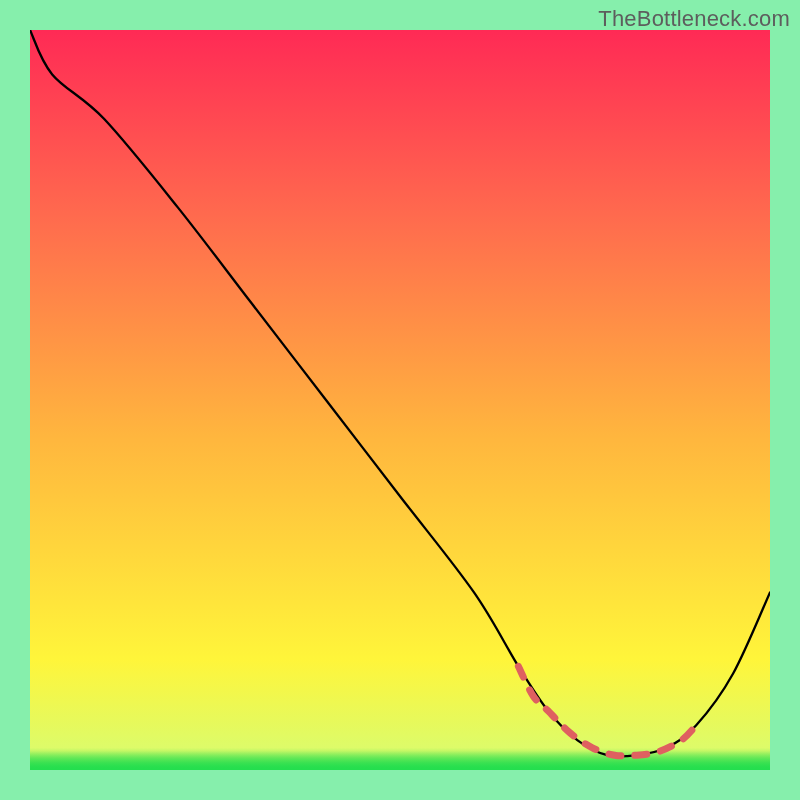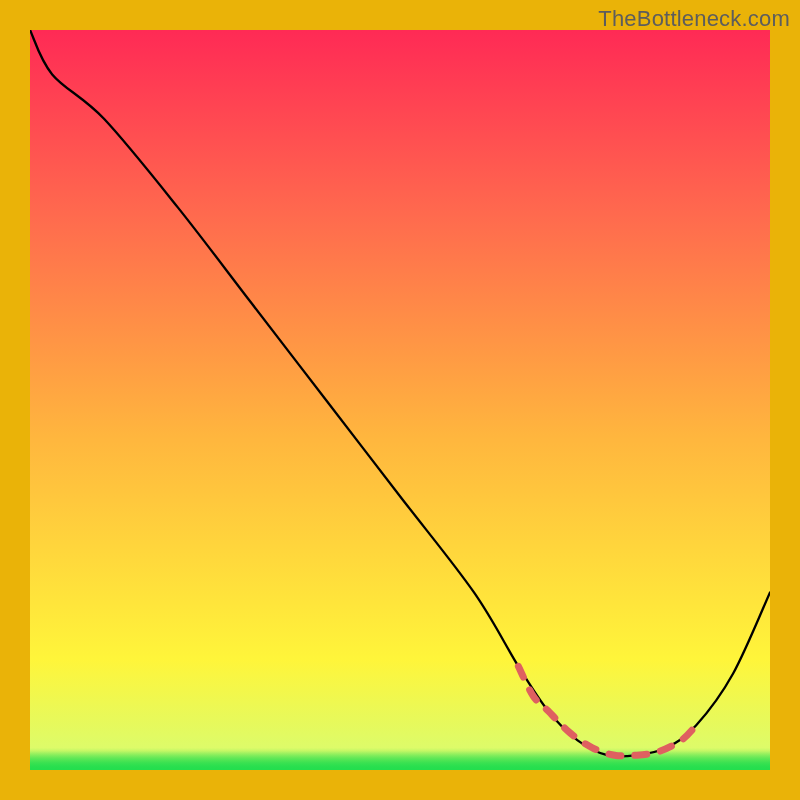--- a/index.html
+++ b/index.html
@@ -8,21 +8,21 @@
     width: 800px;
     height: 800px;
     overflow: hidden;
     background: #000;
     font-family: Arial, Helvetica, sans-serif;
   }
   .frame {
     position: relative;
     width: 800px;
     height: 800px;
-    background: #eab308;
+    background: #86efac;
   }
   .watermark {
     position: absolute;
     top: 6px;
     right: 10px;
     color: #5d5d5d;
     font-size: 22px;
     font-weight: 500;
     letter-spacing: 0.2px;
     z-index: 5;

